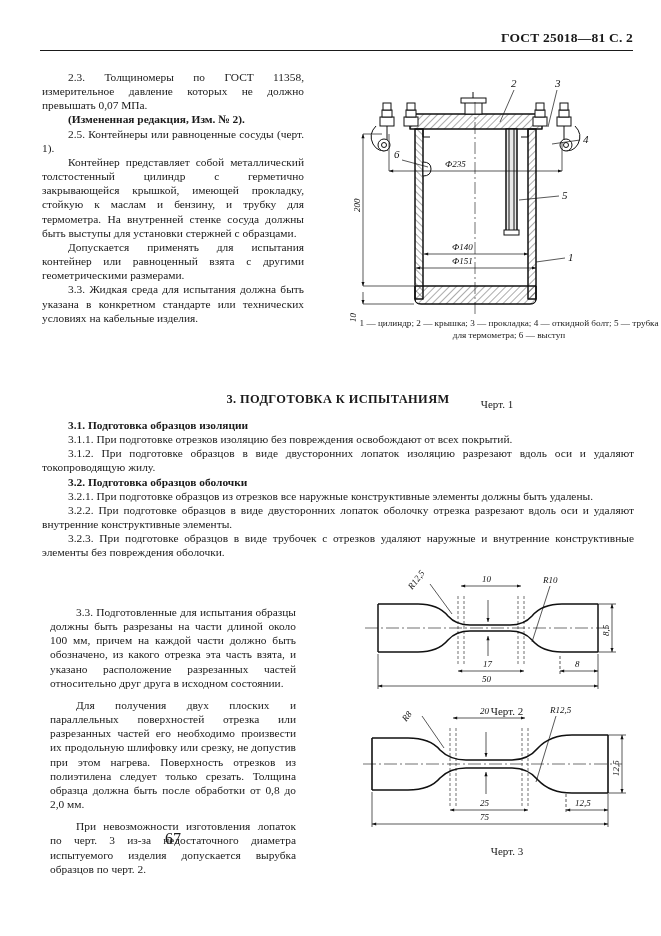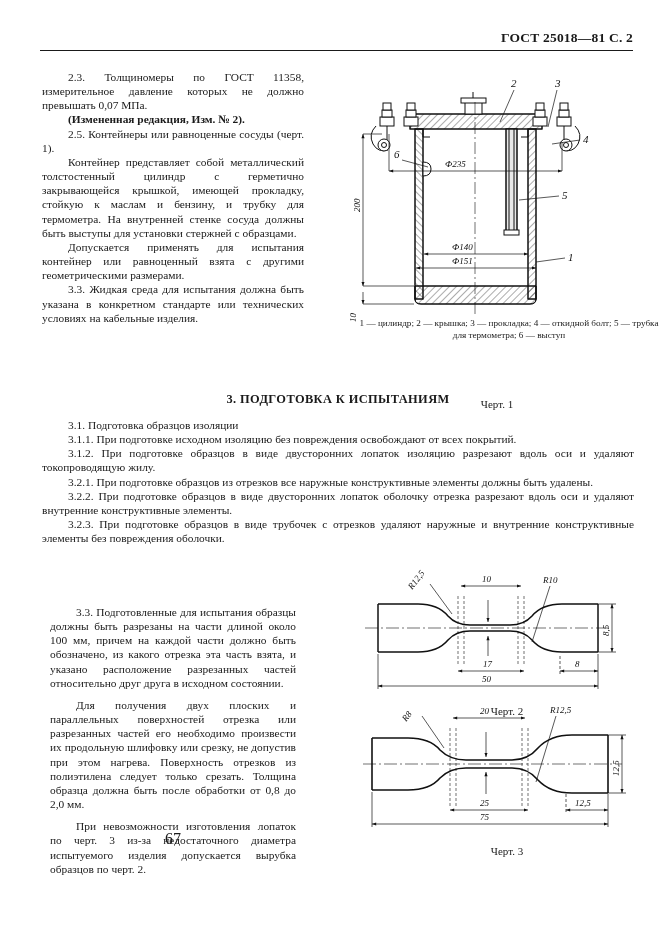--- a/index.html
+++ b/index.html
@@ -65,21 +65,21 @@
   .full-width {
     position: absolute;
     left: 42px;
     top: 418px;
     width: 592px;
     font-size: 11.4px;
     line-height: 14.15px;
     text-align: justify;
   }
   .full-width p { margin: 0; text-indent: 26px; }
-  .full-width p.b { font-weight: normal; }
+  .full-width p.b { font-weight: bold; }
 
   .section-head {
     position: absolute;
     left: 42px;
     top: 392px;
     width: 592px;
     text-align: center;
     font-weight: bold;
     font-size: 12.4px;
     letter-spacing: 0.4px;
@@ -289,22 +289,23 @@
     </svg>
   </div>
 
   <div class="fig-caption-legend">1 — цилиндр; 2 — крышка; 3 — прокладка; 4 — откидной болт; 5 — трубка для термометра; 6 — выступ</div>
   <div class="fig-caption" id="cap1">Черт. 1</div>
 
   <div class="section-head">3.  ПОДГОТОВКА К ИСПЫТАНИЯМ</div>
 
   <div class="full-width">
     <p class="b">3.1.  Подготовка образцов изоляции</p>
-    <p>3.1.1.  При подготовке исходном изоляцию без повреждения освобождают от всех покрытий.</p>
+    <p>3.1.1.  При подготовке отрезков изоляцию без повреждения освобождают от всех покрытий.</p>
     <p>3.1.2.  При подготовке образцов в виде двусторонних лопаток изоляцию разрезают вдоль оси и удаляют токопроводящую жилу.</p>
+    <p class="b">3.2.  Подготовка образцов оболочки</p>
     <p>3.2.1.  При подготовке образцов из отрезков все наружные конструктивные элементы должны быть удалены.</p>
     <p>3.2.2.  При подготовке образцов в виде двусторонних лопаток оболочку отрезка разрезают вдоль оси и удаляют внутренние конструктивные элементы.</p>
     <p>3.2.3.  При подготовке образцов в виде трубочек с отрезков удаляют наружные и внутренние конструктивные элементы без повреждения оболочки.</p>
   </div>
 
   <div class="col-left-2">
     <p>3.3. Подготовленные для испытания образцы должны быть разрезаны на части длиной около 100 мм, причем на каждой части должно быть обозначено, из какого отрезка эта часть взята, и указано расположение разрезанных частей относительно друг друга в исходном состоянии.</p>
     <p>Для получения двух плоских и параллельных поверхностей отрезка или разрезанных частей его необходимо произвести их продольную шлифовку или срезку, не допустив при этом нагрева. Поверхность отрезков из полиэтилена следует только срезать. Толщина образца должна быть после обработки от 0,8 до 2,0 мм.</p>
     <p>При невозможности изготовления лопаток по черт. 3 из-за недостаточного диаметра испытуемого изделия допускается вырубка образцов по черт. 2.</p>
   </div>

